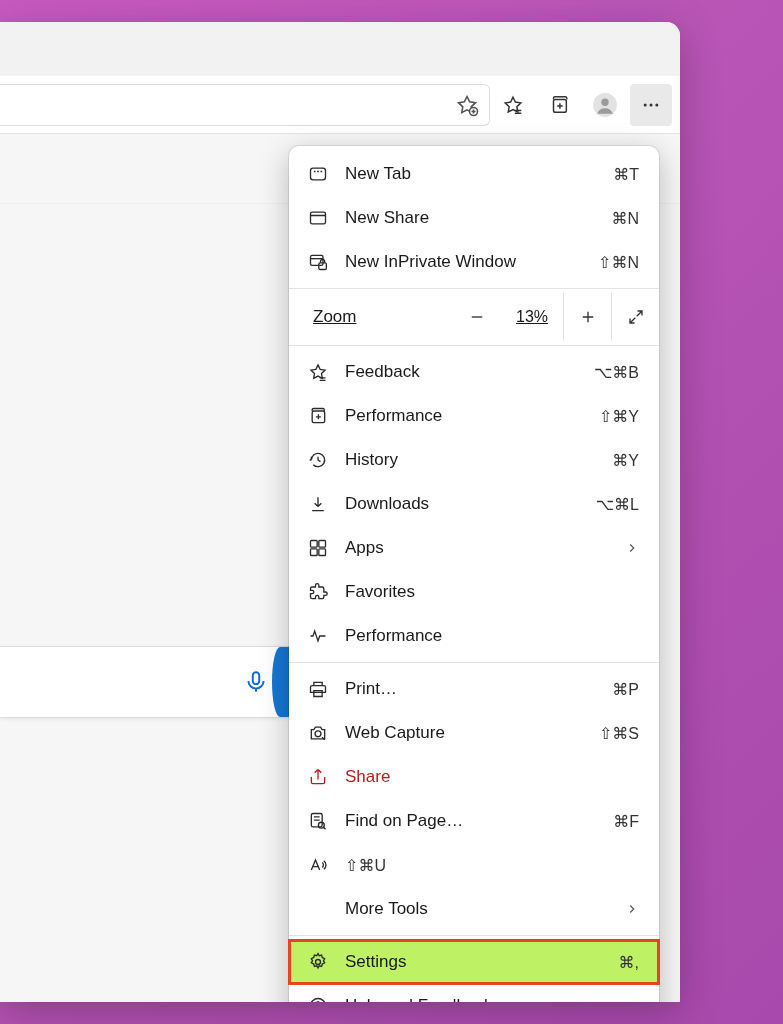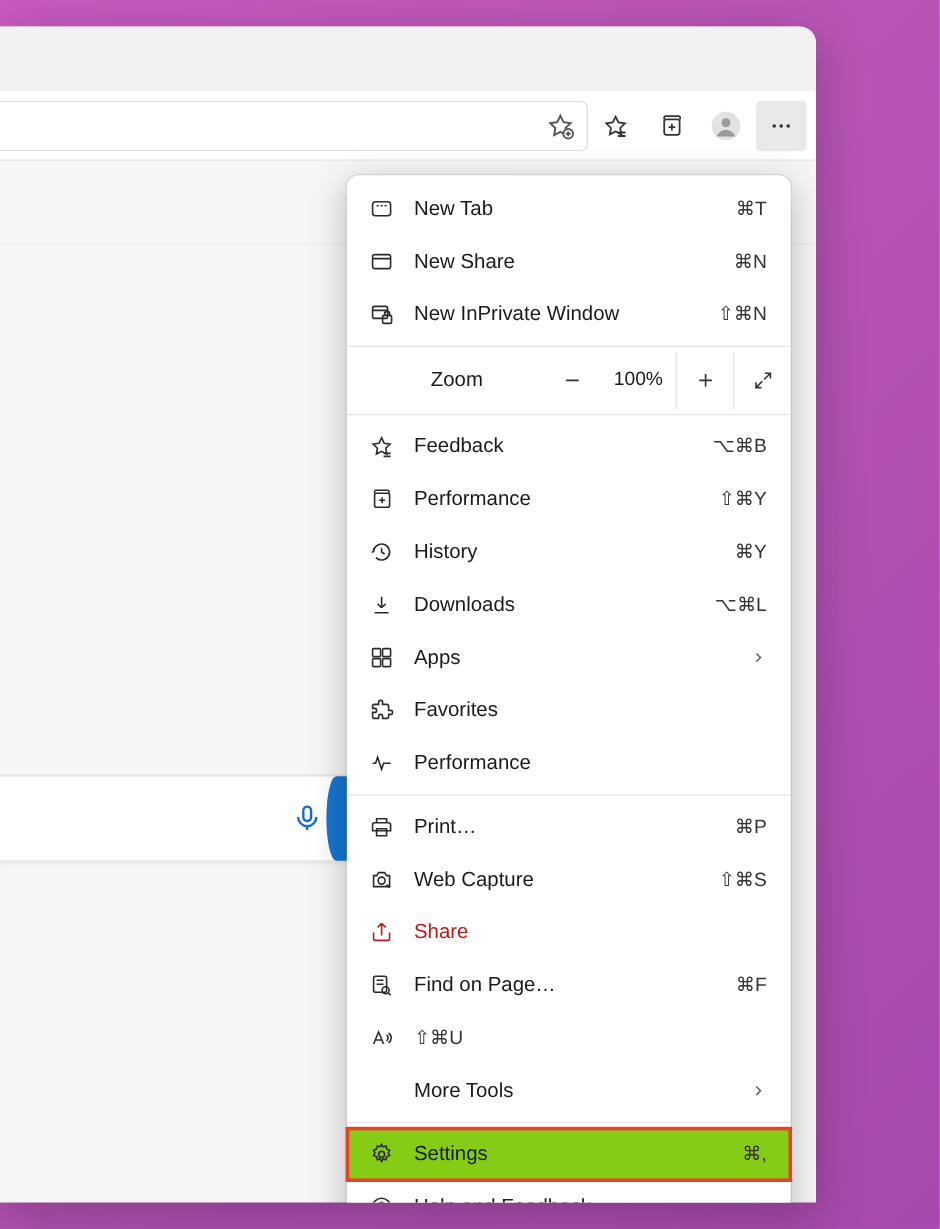--- a/index.html
+++ b/index.html
@@ -117,34 +117,35 @@
     color: #2b2b2b;
   }
   .menu-item.disabled .mi-icon,
   .menu-item.disabled .mi-label { color: #b91c1c; }
   .mi-label { flex: 1; font-size: 17px; }
   .mi-shortcut { font-size: 16px; color: #333; }
   .mi-chevron { color: #555; }
   .zoom-row {
     display: flex; align-items: center;
     height: 48px;
-    padding-left: 70px;
+    padding-left: 24px;
+    text-decoration: underline;
   }
   .zoom-row .mi-label { flex: 1; font-size: 17px; }
   .zoom-btn {
     width: 48px; height: 48px;
     display: flex; align-items: center; justify-content: center;
     color: #333;
     border-left: 1px solid #e3e3e3;
   }
   .zoom-val {
     width: 62px; text-align: center; font-size: 16px;
   }
   .highlight {
-    background: #84cc16;
+    background: #bef264;
     outline: 3px solid #e74324;
     outline-offset: -2px;
   }
   svg { display: block; }
 </style>
 </head>
 <body>
 
 <div class="window">
   <div class="chrome-top"></div>
@@ -247,21 +248,21 @@
 
     <div class="menu-sep"></div>
 
     <div class="zoom-row">
       <span class="mi-label">Zoom</span>
       <div class="zoom-btn" style="border-left:none">
         <svg width="18" height="18" viewBox="0 0 24 24" stroke="currentColor" stroke-width="1.8">
             <path d="M5 12h14"></path>
           </svg>
       </div>
-      <div class="zoom-val">100%</div>
+      <div class="zoom-val">13%</div>
       <div class="zoom-btn">
         <svg width="18" height="18" viewBox="0 0 24 24" stroke="currentColor" stroke-width="1.8">
             <path d="M12 5v14M5 12h14"></path>
           </svg>
       </div>
       <div class="zoom-btn">
         <svg width="18" height="18" viewBox="0 0 24 24" fill="none" stroke="currentColor" stroke-width="1.8">
           <path d="M14 4h6v6M10 20H4v-6M20 4l-7 7M4 20l7-7"></path>
         </svg>
       </div>

